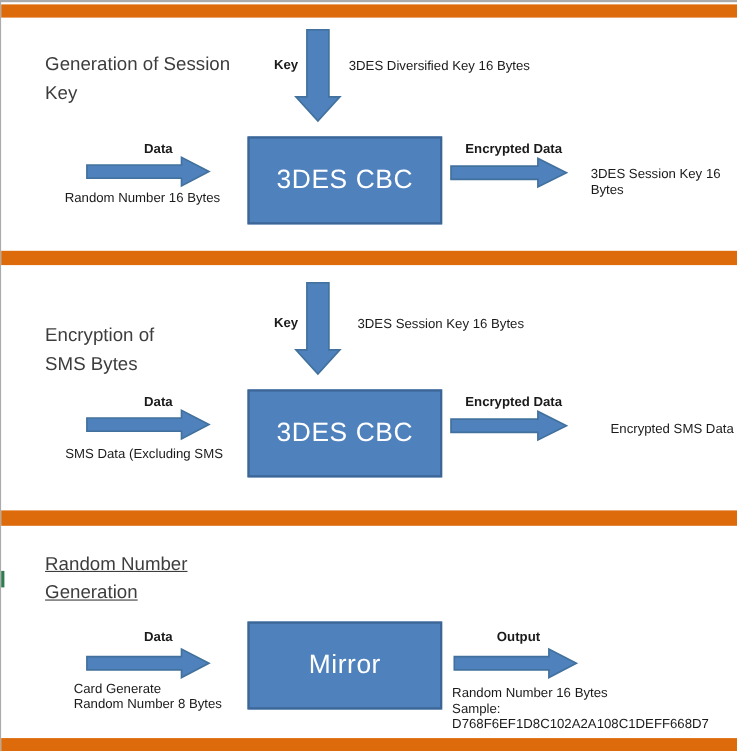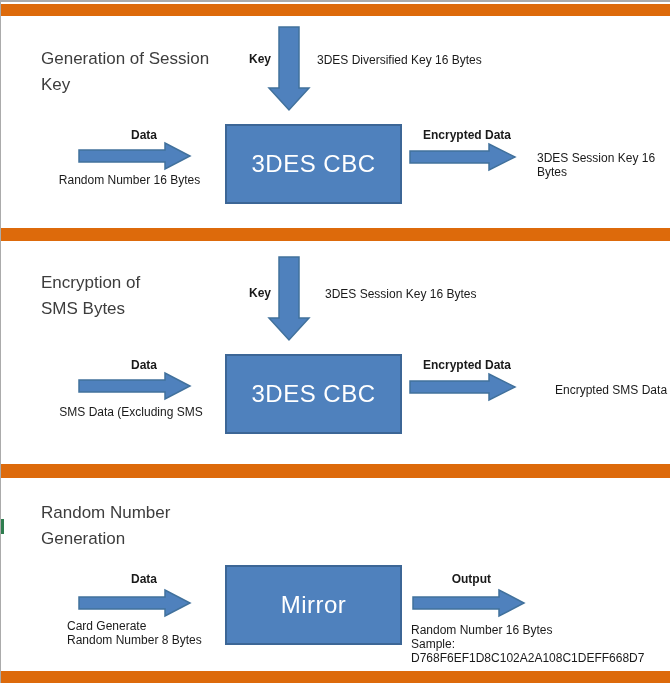--- a/index.html
+++ b/index.html
@@ -91,21 +91,21 @@
   <div class="process-box" style="top:122px;">3DES CBC</div>
 
   <div class="flow-label" style="left:400px;top:126px;width:110px;">Encrypted Data</div>
 
   <svg class="abs" style="left:408px;top:140px;" width="108" height="30" viewBox="0 0 108 30">
     <polygon class="arrow-shape" points="1,9 80,9 80,2 106,15 80,28 80,21 1,21" fill="#4f81bd"></polygon>
   </svg>
 
   <div class="annot" style="left:536px;top:149px;">3DES Session Key 16 Bytes</div>
 
-  <div class="section-title" style="top:268px;">
+  <div class="section-title" style="top:290px;">
     <div>Encryption of</div>
     <div>SMS Bytes</div>
   </div>
 
   <div class="flow-label" style="left:240px;top:284px;width:30px;text-align:right;">Key</div>
 
   <svg class="abs" style="left:266px;top:254px;" width="44" height="86" viewBox="0 0 44 86">
     <polygon class="arrow-shape" points="12,1 32,1 32,62 42,62 22,84 2,62 12,62" fill="#4f81bd"></polygon>
   </svg>
 
@@ -122,21 +122,21 @@
   <div class="process-box" style="top:352px;">3DES CBC</div>
 
   <div class="flow-label" style="left:400px;top:356px;width:110px;">Encrypted Data</div>
 
   <svg class="abs" style="left:408px;top:370px;" width="108" height="30" viewBox="0 0 108 30">
     <polygon class="arrow-shape" points="1,9 80,9 80,2 106,15 80,28 80,21 1,21" fill="#4f81bd"></polygon>
   </svg>
 
   <div class="annot" style="left:554px;top:381px;">Encrypted SMS Data</div>
 
-  <div class="section-title" style="top:498px;">
+  <div class="section-title" style="top:498px;text-decoration:underline;">
     <div>Random Number</div>
     <div>Generation</div>
   </div>
 
   <div class="flow-label" style="left:96px;top:570px;width:60px;">Data</div>
 
   <svg class="abs" style="left:76px;top:586px;" width="116" height="30" viewBox="0 0 116 30">
     <polygon class="arrow-shape" points="2,9 88,9 88,2 113,15 88,28 88,21 2,21" fill="#4f81bd"></polygon>
   </svg>
 

